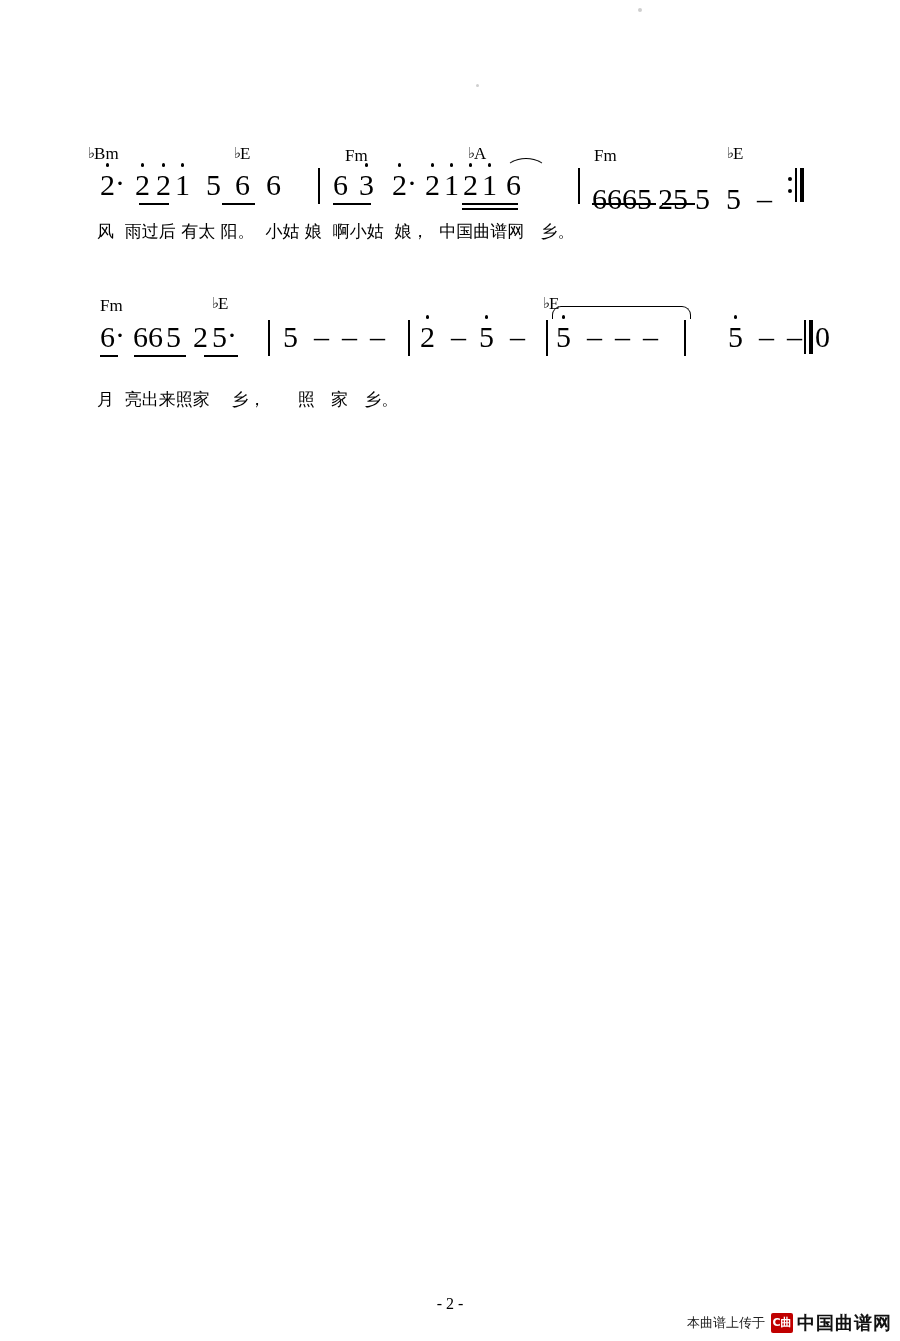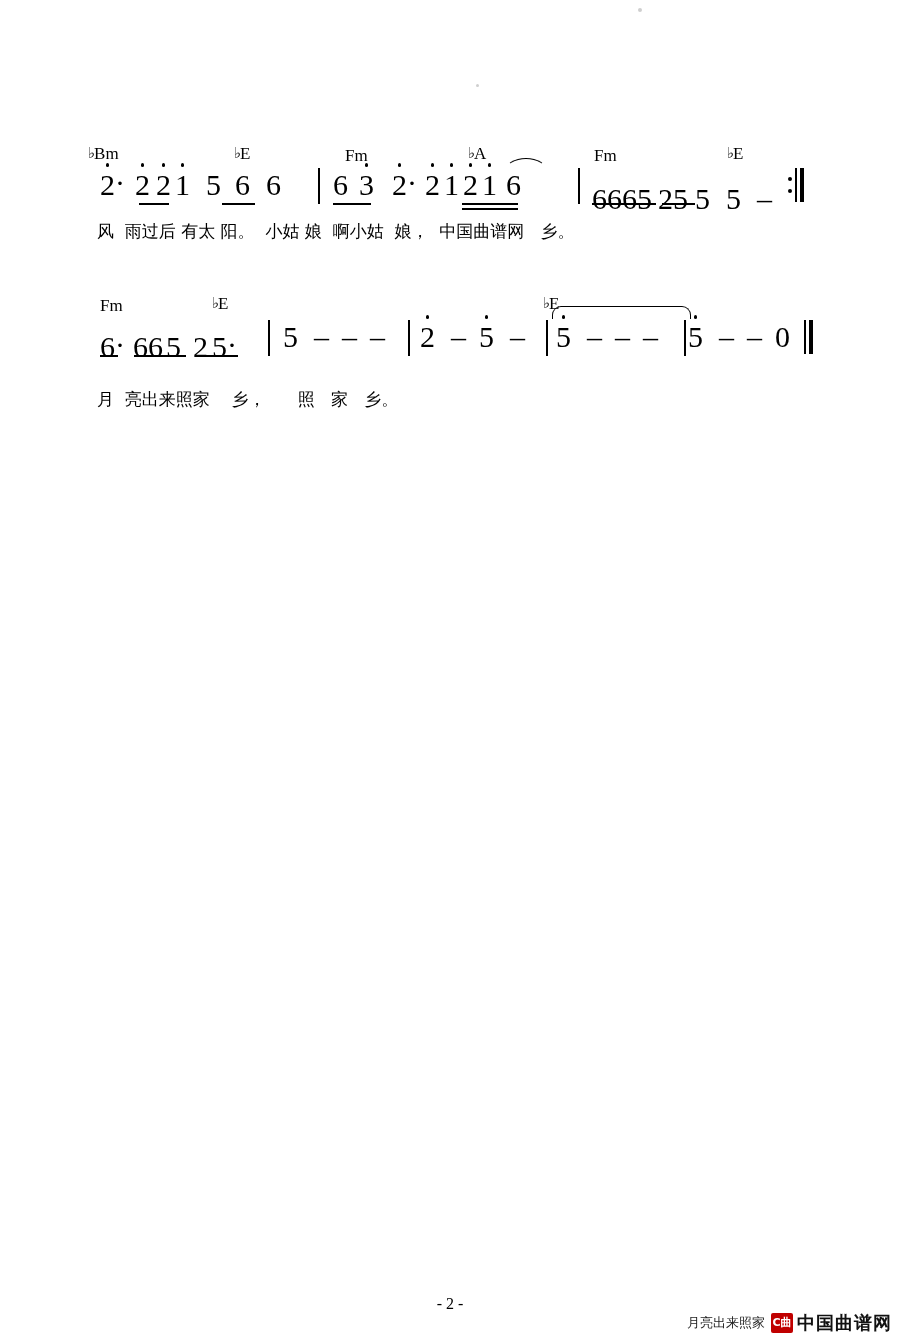--- a/index.html
+++ b/index.html
@@ -257,21 +257,21 @@
     <div class="chord" style="left:100px; top:4px;">
       <span>Fm</span>
     </div>
     <div class="chord" style="left:212px; top:2px;">
       <span class="flat">♭</span><span>E</span>
     </div>
     <div class="chord" style="left:543px; top:2px;">
       <span class="flat">♭</span><span>E</span>
     </div>
 
-    <div class="notes" style="left:100px; top:40px;">
+    <div class="notes" style="left:100px; top:30px;">
       <span class="note">6</span><span class="dot">·</span><span style="display:inline-block;width:8px"></span><span class="note">6</span><span class="note">6</span><span style="display:inline-block;width:3px"></span><span class="note">5</span><span style="display:inline-block;width:12px"></span><span class="note">2</span><span style="display:inline-block;width:4px"></span><span class="note">5</span><span class="dot">·</span>
     </div>
     <div class="beam" style="left:100px; top:63px; width:18px;"></div>
     <div class="beam" style="left:134px; top:63px; width:52px;"></div>
     <div class="beam" style="left:204px; top:63px; width:34px;"></div>
 
     <div class="beam" style="left:268px; top:28px; width:1.5px; height:36px;"></div>
 
     <div class="notes" style="left:283px; top:30px;">
       <span class="note">5</span><span style="display:inline-block;width:16px"></span><span class="note">–</span><span style="display:inline-block;width:13px"></span><span class="note">–</span><span style="display:inline-block;width:13px"></span><span class="note">–</span>
@@ -286,33 +286,33 @@
     <div class="beam" style="left:546px; top:28px; width:1.5px; height:36px;"></div>
 
     <div class="notes" style="left:556px; top:30px;">
       <span class="note oct-up">5</span><span style="display:inline-block;width:16px"></span><span class="note">–</span><span style="display:inline-block;width:13px"></span><span class="note">–</span><span style="display:inline-block;width:13px"></span><span class="note">–</span>
     </div>
 
     <div class="tie-long" style="left:552px; top:14px; width:137px;"></div>
 
     <div class="beam" style="left:684px; top:28px; width:1.5px; height:36px;"></div>
 
-    <div class="notes" style="left:688px; top:30px;">
+    <div class="notes" style="left:728px; top:30px;">
       <span class="note oct-up">5</span><span style="display:inline-block;width:16px"></span><span class="note">–</span><span style="display:inline-block;width:13px"></span><span class="note">–</span><span style="display:inline-block;width:13px"></span><span class="note">0</span>
     </div>
 
     <div class="final-bar" style="left:804px; top:28px; height:36px;">
       <div class="thin"></div>
       <div class="thick"></div>
     </div>
 
     <div class="lyrics" style="left:97px; top:96px;">月  亮出来照家    乡，      照   家   乡。</div>
   </div>
 
   <div class="page-number" style="top:1295px;">- 2 -</div>
 
   <div class="footer-credit">
-    <span>月亮出来照家</span>
+    <span>本曲谱上传于</span>
     <span class="logo-box">C曲</span>
     <span class="site-name">中国曲谱网</span>
   </div>
 
 </div>
 
 </body></html>

